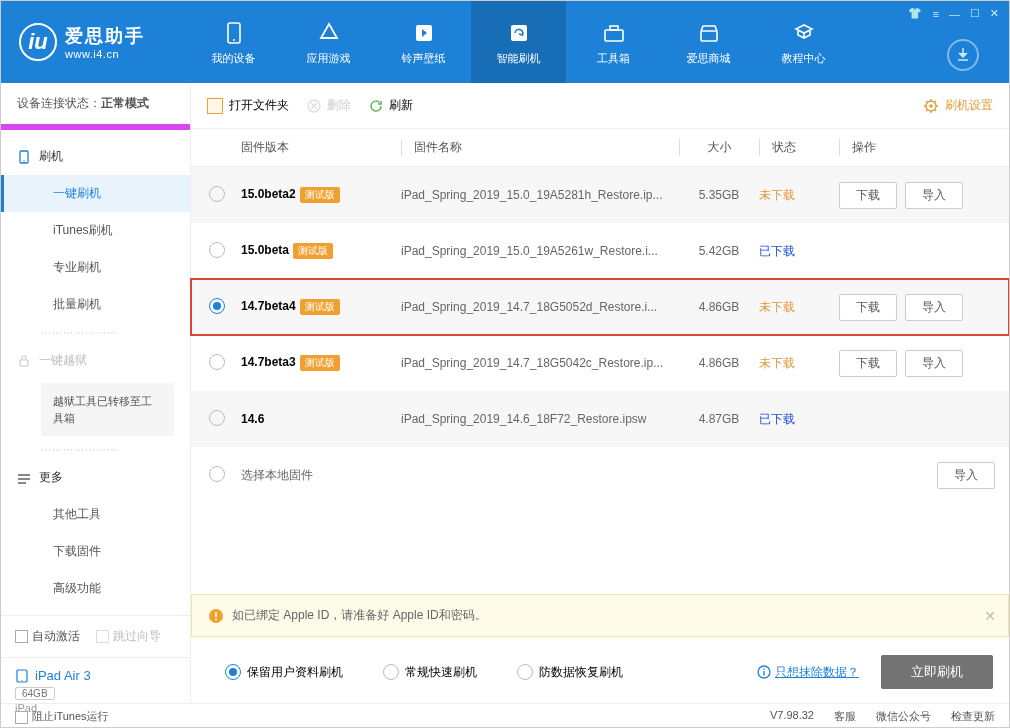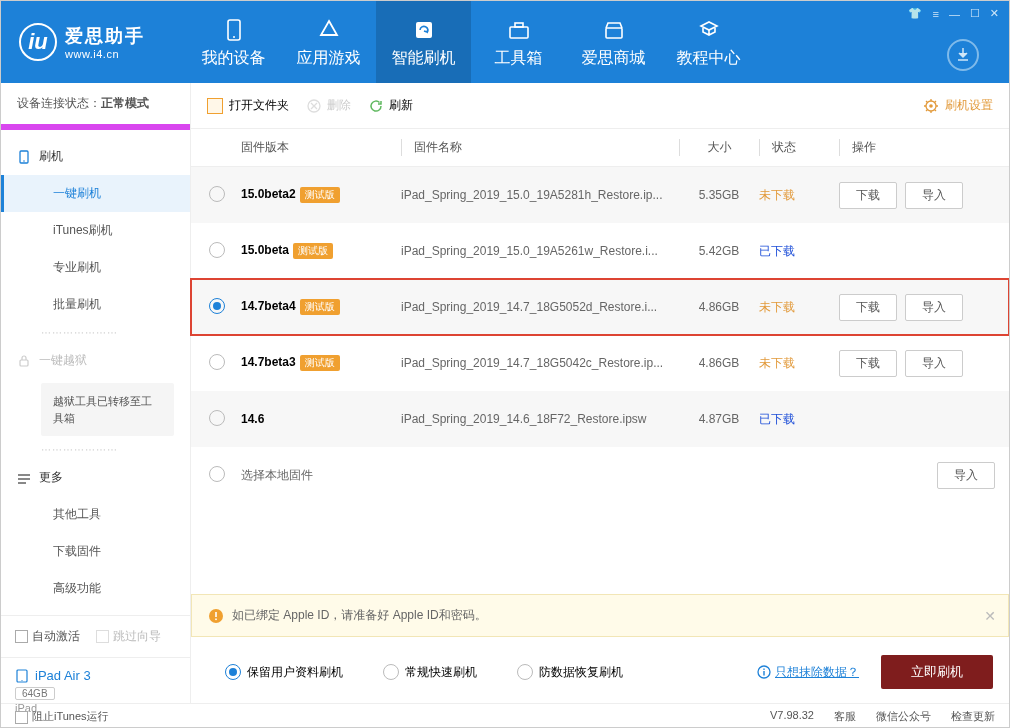--- a/index.html
+++ b/index.html
@@ -8,21 +8,21 @@
 .header { background: #1d81d8; height: 82px; display: flex; position: relative; }
 .logo-area { width: 185px; display: flex; align-items: center; padding-left: 18px; color: #fff; position: relative; }
 .logo-circle { width: 38px; height: 38px; border: 2px solid #fff; border-radius: 50%; display: flex; align-items: center; justify-content: center; font-size: 22px; font-weight: bold; font-style: italic; }
 .logo-text { margin-left: 8px; }
 .logo-text .cn { font-size: 18px; font-weight: bold; letter-spacing: 2px; }
 .logo-text .en { font-size: 11px; letter-spacing: 0.5px; }
 .nav { display: flex; }
 .nav-item { width: 95px; display: flex; flex-direction: column; align-items: center; justify-content: center; color: #fff; cursor: pointer; }
 .nav-item.active { background: #186db7; }
 .nav-item .icon { height: 28px; display: flex; align-items: center; justify-content: center; margin-bottom: 4px; }
-.nav-item .label { font-size: 16px; }
+.nav-item .label { font-size: 11px; }
 .nav-item svg { fill: #fff; }
 .win-buttons { position: absolute; top: 6px; right: 10px; color: #cfe6f8; font-size: 11px; display: flex; gap: 10px; align-items: center; }
 .win-buttons span { cursor: pointer; }
 .download-circle { position: absolute; right: 30px; top: 38px; width: 32px; height: 32px; border: 2px solid #7fbaea; border-radius: 50%; display: flex; align-items: center; justify-content: center; cursor: pointer; }
 
 .main { display: flex; height: 620px; }
 .sidebar { width: 190px; border-right: 1px solid #eee; display: flex; flex-direction: column; font-size: 12px; color: #555; }
 .device-status { padding: 12px 16px; border-bottom: 6px solid #d946ef; }
 .side-group { padding: 8px 0; }
 .side-head { padding: 10px 16px; display: flex; align-items: center; gap: 8px; color: #333; cursor: pointer; }
@@ -63,21 +63,21 @@
 .beta-tag { display: inline-block; background: #f0a030; color: #fff; font-size: 10px; padding: 1px 5px; border-radius: 2px; margin-left: 4px; }
 .radio { width: 16px; height: 16px; border: 1px solid #bbb; border-radius: 50%; display: inline-block; margin-left: 18px; position: relative; cursor: pointer; }
 .radio.checked { border-color: #1d81d8; }
 .radio.checked::after { content: ""; position: absolute; left: 3px; top: 3px; width: 8px; height: 8px; background: #1d81d8; border-radius: 50%; }
 .btn { border: 1px solid #ccc; background: #fff; padding: 4px 16px; font-size: 12px; color: #555; cursor: pointer; border-radius: 2px; }
 .row.highlighted { outline: 2px solid #d43; outline-offset: -1px; }
 
 .warning { background: #fffbe9; border: 1px solid #f2e6b6; padding: 12px 16px; display: flex; align-items: center; font-size: 12px; color: #666; position: relative; margin: 4px 0; }
 .warning .close { position: absolute; right: 12px; color: #bbb; cursor: pointer; font-size: 14px; }
 .options-bar { padding: 14px 16px; display: flex; align-items: center; gap: 22px; font-size: 12px; }
-.flash-btn { margin-left: auto; background: #7f1d1d; color: #fff; border: none; padding: 8px 30px; font-size: 13px; border-radius: 2px; cursor: pointer; }
+.flash-btn { margin-left: auto; background: #737373; color: #fff; border: none; padding: 8px 30px; font-size: 13px; border-radius: 2px; cursor: pointer; }
 .erase-link { color: #1d81d8; text-decoration: underline; display: flex; align-items: center; gap: 4px; cursor: pointer; }
 .opt-radio { display: flex; align-items: center; gap: 6px; cursor: pointer; }
 
 .footer { height: 26px; border-top: 1px solid #eee; display: flex; align-items: center; font-size: 11px; color: #555; padding: 0 14px; }
 .footer .right { margin-left: auto; display: flex; gap: 20px; }
 
 .checkbox { width: 13px; height: 13px; border: 1px solid #aaa; display: inline-block; vertical-align: middle; margin-right: 4px; cursor: pointer; }
 
 svg { display: block; }
 </style>
@@ -102,20 +102,29 @@
         </div>
         <div class="label">我的设备</div>
       </div>
       <div class="nav-item">
         <div class="icon">
           <svg width="24" height="24" viewBox="0 0 24 24">
             <path d="M12 3l8 14H4z" fill="none" stroke="#fff" stroke-width="1.8"></path>
           </svg>
         </div>
         <div class="label">应用游戏</div>
+      </div>
+      <div class="nav-item">
+        <div class="icon">
+          <svg width="24" height="24" viewBox="0 0 24 24">
+            <rect x="4" y="4" width="16" height="16" rx="2" fill="#fff"></rect>
+            <path d="M10 8v8l5-4z" fill="#1d81d8"></path>
+          </svg>
+        </div>
+        <div class="label">铃声壁纸</div>
       </div>
       <div class="nav-item active">
         <div class="icon">
           <svg width="24" height="24" viewBox="0 0 24 24">
             <rect x="4" y="4" width="16" height="16" rx="2" fill="#fff"></rect>
             <path d="M8 12a4 4 0 117 3M16 11l-1 3-3-1" fill="none" stroke="#1d81d8" stroke-width="1.6"></path>
           </svg>
         </div>
         <div class="label">智能刷机</div>
       </div>

